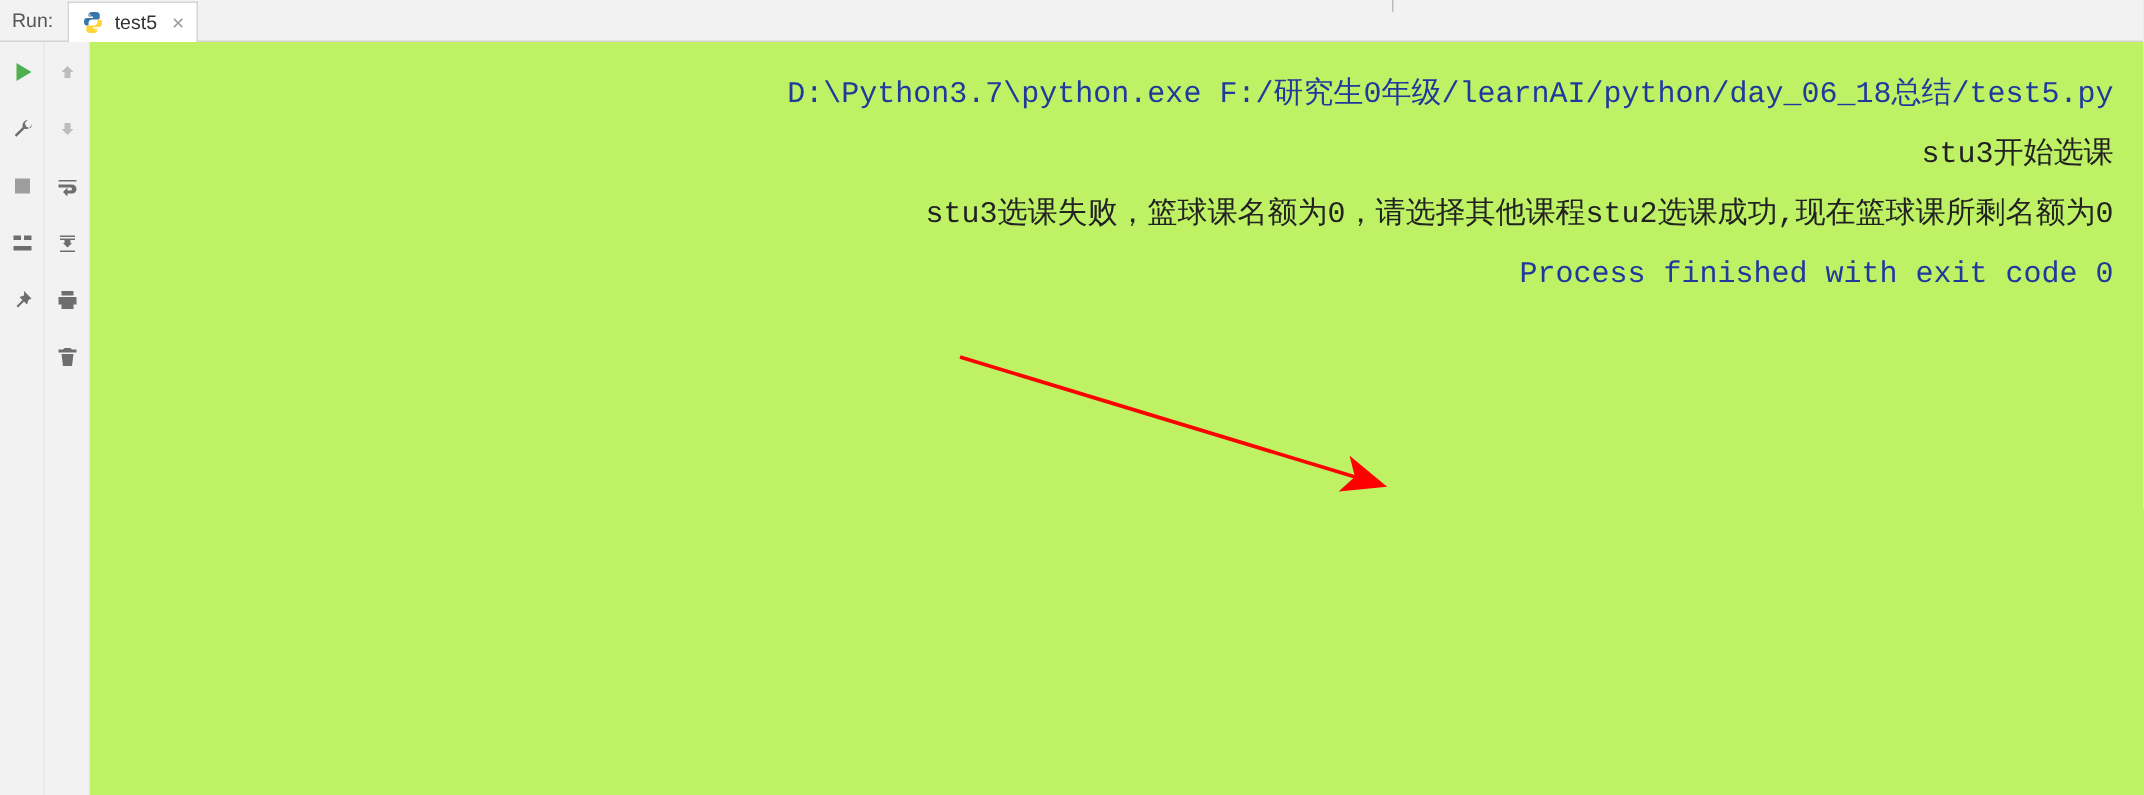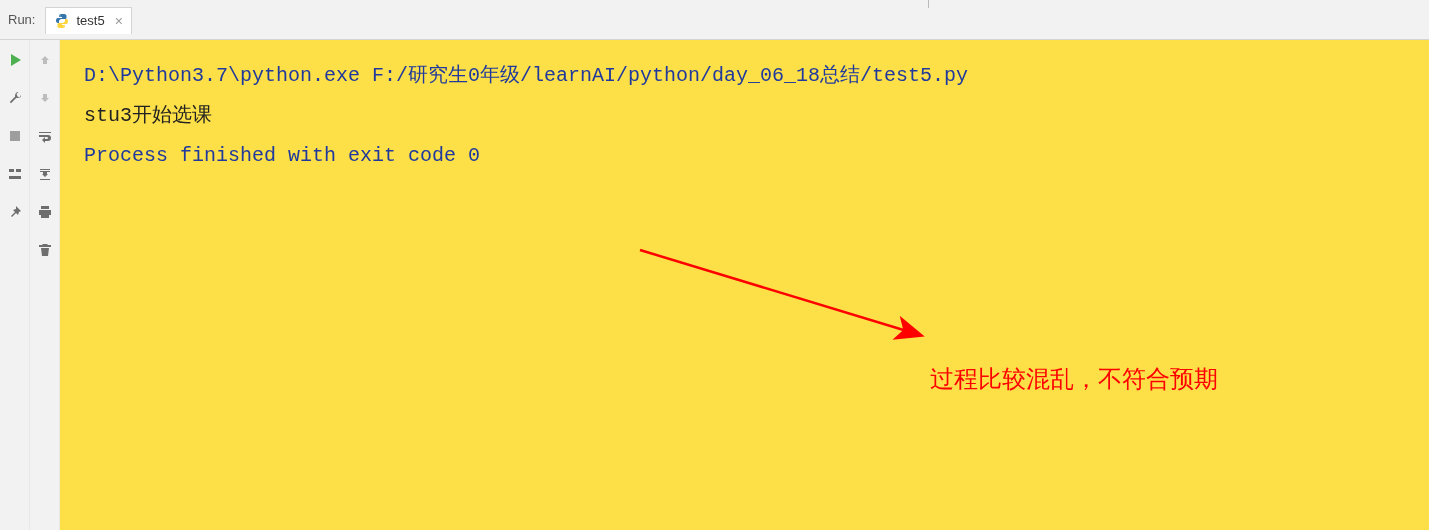--- a/index.html
+++ b/index.html
@@ -6,21 +6,21 @@
   body {
     font-family: "Segoe UI", Arial, sans-serif;
     font-size: 13px;
     background: #fff;
     width: 1429px;
     height: 530px;
     overflow: hidden;
     position: relative;
   }
   .top-bar {
-    height: 40px;
+    height: 28px;
     background: #f2f2f2;
     border-bottom: 1px solid #d4d4d4;
     display: flex;
     align-items: center;
     padding-left: 8px;
   }
   .run-label {
     color: #555;
     font-size: 13px;
     margin-right: 10px;
@@ -66,21 +66,22 @@
     cursor: pointer;
   }
   .console {
     flex: 1;
     padding: 16px 20px 23px 24px;
     font-family: "Consolas", "Courier New", monospace;
     font-size: 20px;
     line-height: 40px;
     color: #222;
     position: relative;
-    background: #fde047;
+    background: #bef264;
+    text-align: right;
   }
   .console-line { white-space: pre; }
   .path-line { color: #20399d; }
   .exit-line { color: #20399d; }
   .annotation {
     position: absolute;
     left: 870px;
     top: 319px;
     color: #ff0000;
     font-size: 24px;
@@ -180,26 +181,26 @@
     <div class="tool-btn">
       <svg width="14" height="14" viewBox="0 0 14 14">
           <path fill="#6e6e6e" d="M5 1h4l1 1h3v2H1V2h3zm-2 4h8l-1 8H4z"></path>
         </svg>
     </div>
   </div>
 
   <div class="console">
     <div class="console-line path-line">D:\Python3.7\python.exe F:/研究生0年级/learnAI/python/day_06_18总结/test5.py</div>
     <div class="console-line">stu3开始选课</div>
+    <div class="console-line">stu3选课失败，篮球课名额为0，请选择其他课程stu2选课成功,现在篮球课所剩名额为0</div>
     <div class="console-line exit-line">Process finished with exit code 0</div>
 
     <svg class="arrow-svg" width="320" height="120">
       <defs>
         <marker id="ah" markerWidth="12" markerHeight="12" refX="10" refY="5" orient="auto">
           <path d="M0,0 L12,5 L0,10 L3,5 z" fill="#ff0000"></path>
         </marker>
       </defs>
       <line x1="10" y1="10" x2="290" y2="95" stroke="#ff0000" stroke-width="2.5" marker-end="url(#ah)"></line>
     </svg>
 
-    <div class="annotation">过程比较混乱，不符合预期</div>
   </div>
 </div>
 
 </body></html>

